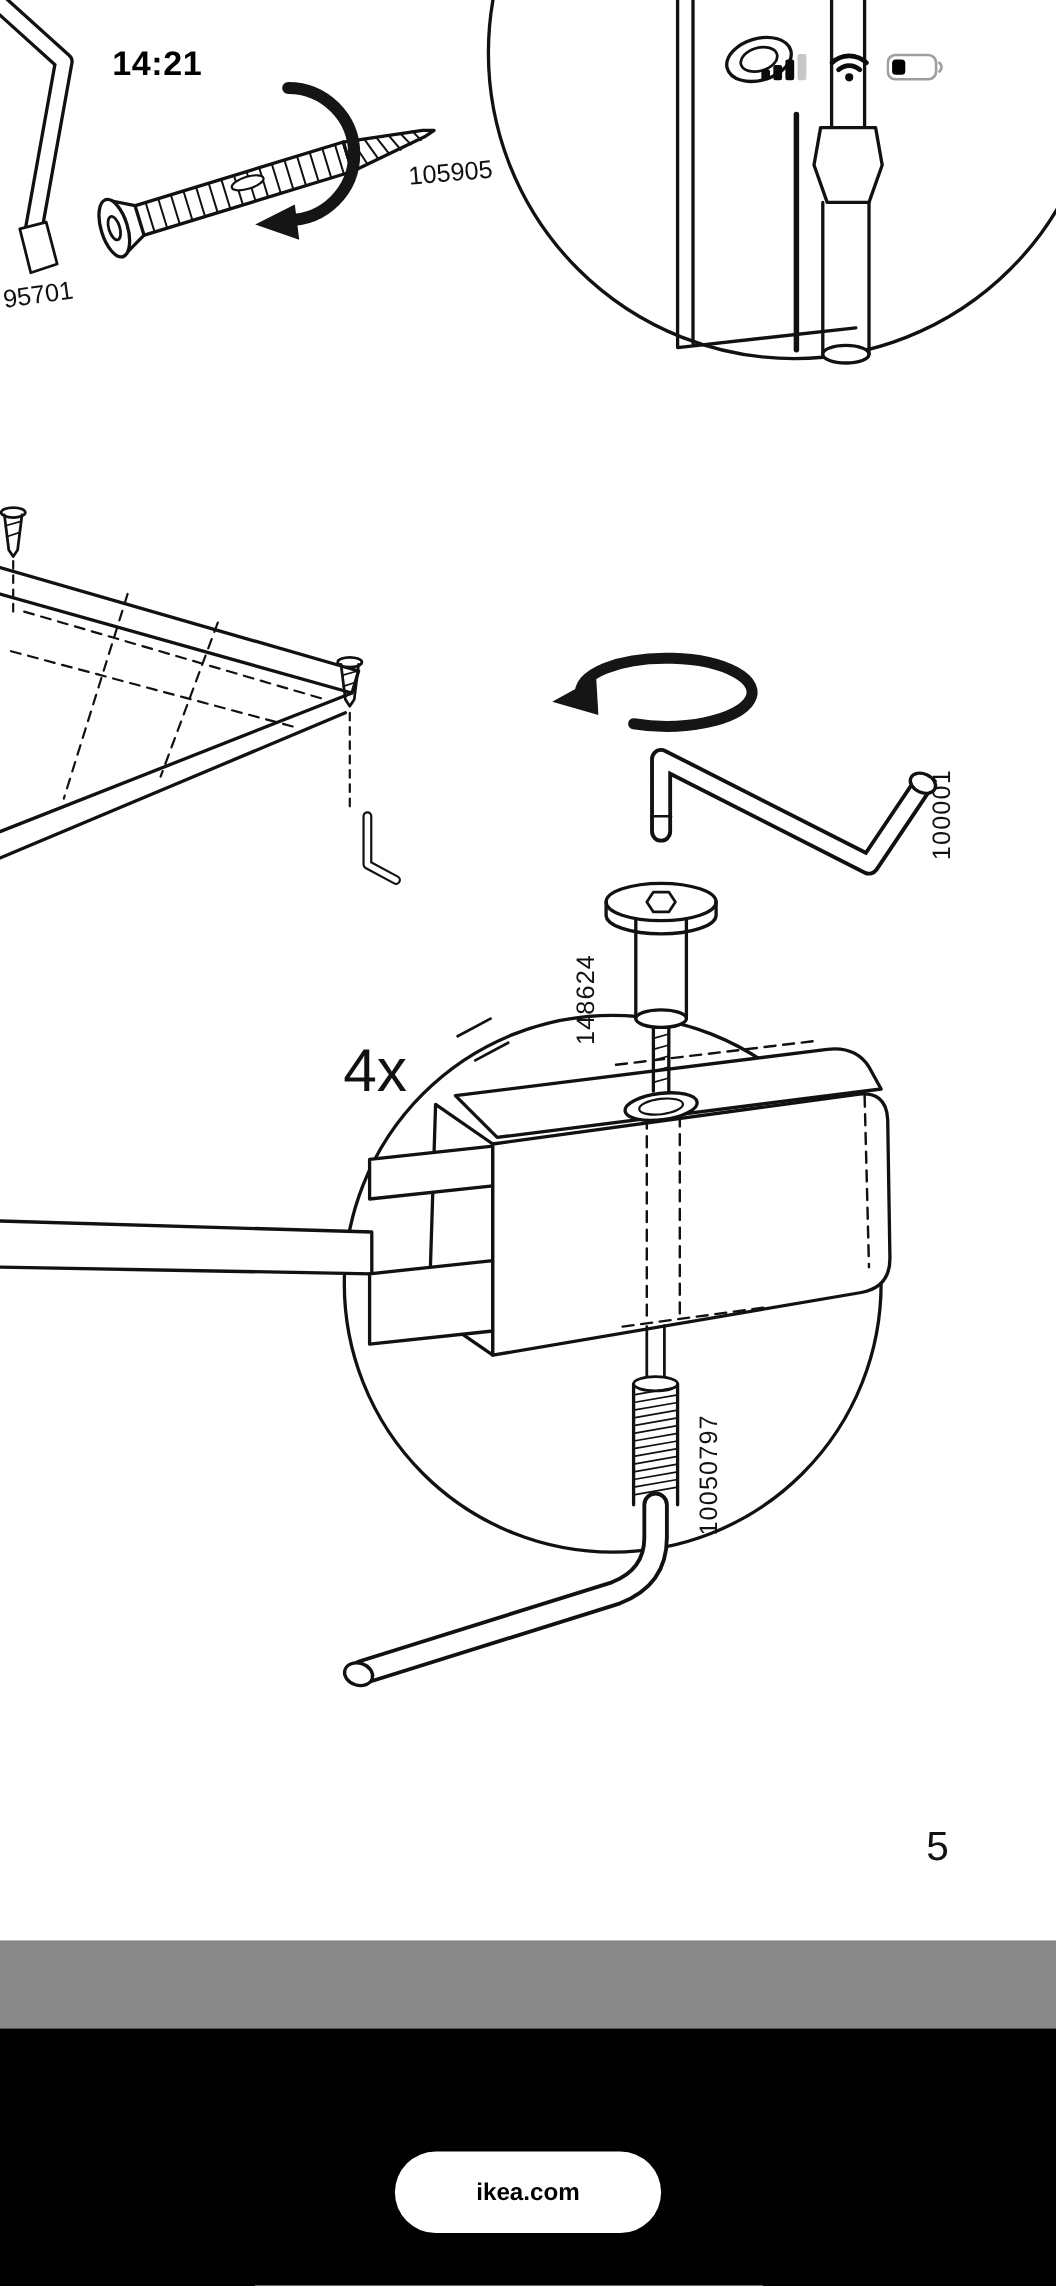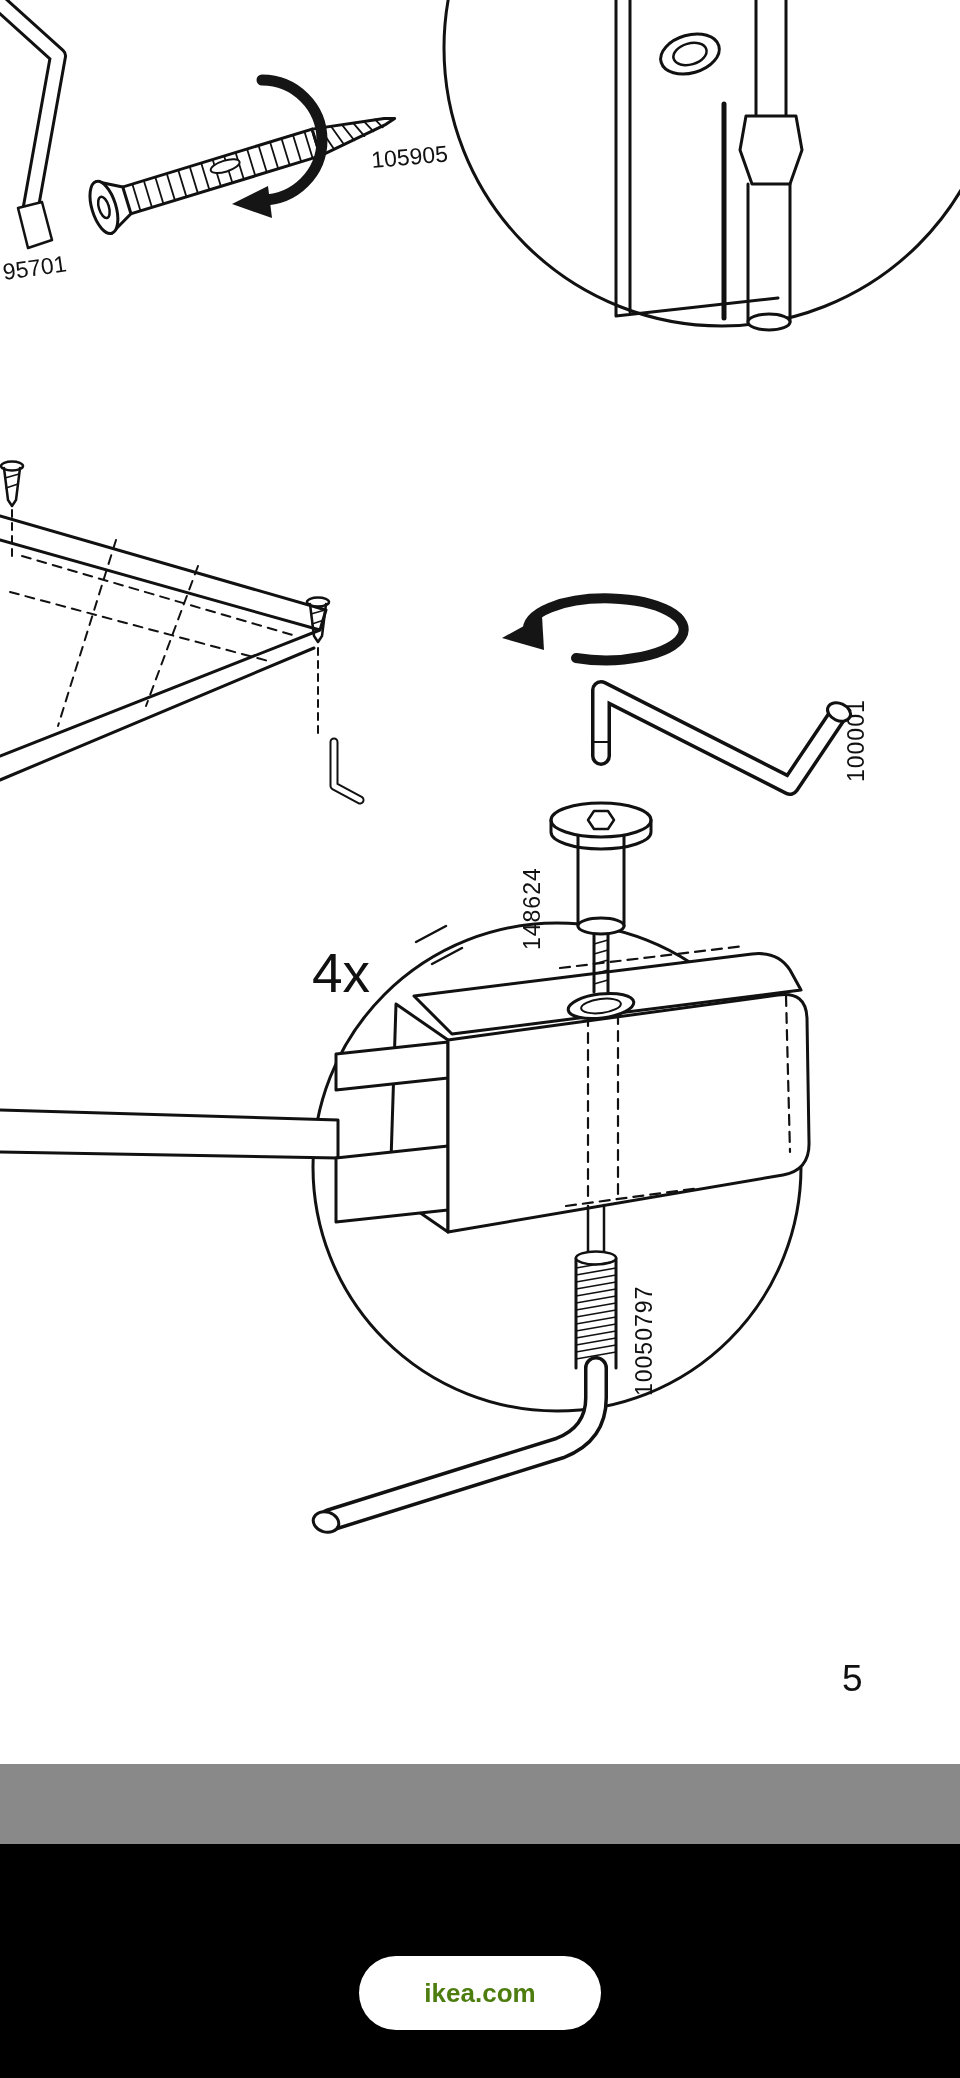--- a/index.html
+++ b/index.html
@@ -10,28 +10,49 @@
   .status-time{position:absolute;left:102px;top:40px;font-size:31px;font-weight:700;color:#000;letter-spacing:.5px;}
   .status-icons{position:absolute;right:96px;top:46px;display:flex;align-items:center;gap:12px;}
   
   .diagram{position:absolute;top:0;left:0;z-index:5;}
   .pagenum{position:absolute;left:842px;top:1658px;font-size:37px;color:#111;z-index:10;}
   
   .gray-band{position:absolute;top:1764px;left:0;width:960px;height:80px;background:#898989;z-index:20;}
   .bottom-bar{position:absolute;top:1844px;left:0;width:960px;height:234px;background:#000;z-index:20;}
   .url-pill{position:absolute;left:50%;transform:translateX(-50%);top:112px;width:242px;height:74px;
             background:#fff;border-radius:37px;display:flex;align-items:center;justify-content:center;cursor:pointer;}
-  .url-pill span{font-size:26px;font-weight:600;color:#4d7c0f;}
+  .url-pill span{font-size:22px;font-weight:600;color:#000000;}
   svg text{font-family:"Liberation Sans",sans-serif;fill:#111;}
 </style>
 </head>
 <body>
 
 <div class="screen">
 
+  <div class="statusbar">
+    <div class="status-time">14:21</div>
+    <div class="status-icons">
+      <svg width="46" height="26" viewBox="0 0 46 26">
+        <rect x="0" y="15" width="8" height="10" rx="2" fill="#0a0a0a"></rect>
+        <rect x="11" y="11" width="8" height="14" rx="2" fill="#0a0a0a"></rect>
+        <rect x="22" y="6" width="8" height="19" rx="2" fill="#0a0a0a"></rect>
+        <rect x="33" y="1" width="8" height="24" rx="2" fill="#c7c7cb"></rect>
+      </svg>
+      <svg width="44" height="30" viewBox="0 0 24 18">
+        <path d="M2.6 6.6 C 8.0 1.6 16.0 1.6 21.4 6.6" fill="none" stroke="#0a0a0a" stroke-width="2.6" stroke-linecap="round"></path>
+        <path d="M6.2 10.4 C 9.6 7.4 14.4 7.4 17.8 10.4" fill="none" stroke="#0a0a0a" stroke-width="2.6" stroke-linecap="round"></path>
+        <circle cx="12" cy="14.6" r="2.2" fill="#0a0a0a"></circle>
+      </svg>
+      <svg width="58" height="28" viewBox="0 0 58 28">
+        <rect x="1" y="3" width="44" height="22" rx="7" fill="none" stroke="rgba(0,0,0,0.38)" stroke-width="2.4"></rect>
+        <path d="M48 10 Q 52 14 48 18" fill="none" stroke="rgba(0,0,0,0.38)" stroke-width="2.4" stroke-linecap="round"></path>
+        <rect x="5" y="7" width="12" height="14" rx="3.5" fill="#000"></rect>
+      </svg>
+    </div>
+  </div>
 
   <svg class="diagram" width="960" height="1764" viewBox="0 0 960 1764" stroke-linecap="round" stroke-linejoin="round">
 
     <g>
       <path d="M -24 -18 L 58 56 L 30 212" fill="none" stroke="#111" stroke-width="18"></path>
       <path d="M -24 -18 L 58 56 L 30 212" fill="none" stroke="#fff" stroke-width="12"></path>
       <polygon points="18,208 42,202 52,240 28,248" fill="#fff" stroke="#111" stroke-width="2.5"></polygon>
       <text x="4" y="280" font-size="23" transform="rotate(-8 4 280)">95701</text>
     </g>
 

